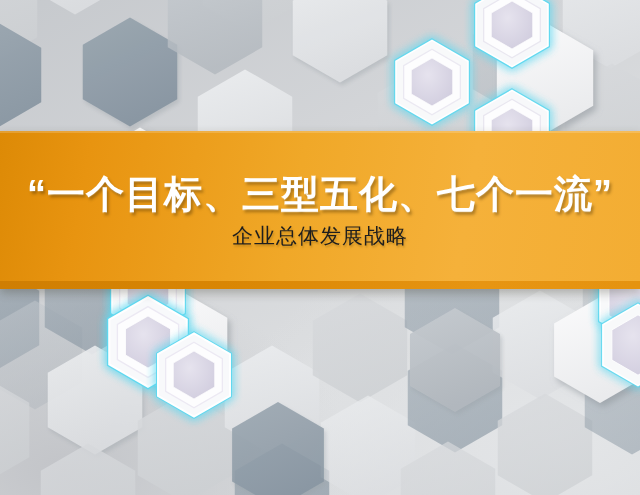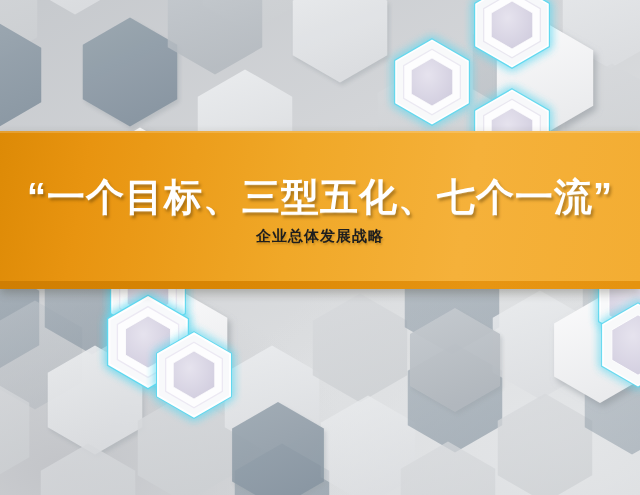--- a/index.html
+++ b/index.html
@@ -79,22 +79,22 @@
     font-weight: bold;
     letter-spacing: 1px;
     line-height: 1;
     white-space: nowrap;
     text-shadow: 2px 3px 3px rgba(80,52,5,0.42), 0 1px 0 rgba(255,255,255,0.25);
     margin: 0 0 12px 0;
   }
 
   .sub-title {
     color: #1e1e1e;
-    font-size: 15px;
-    font-weight: bold;
+    font-size: 21px;
+    font-weight: normal;
     letter-spacing: 1px;
     line-height: 1;
     white-space: nowrap;
     text-shadow: 1px 2px 2px rgba(120,82,10,0.35);
     margin: 0;
   }
 </style>
 </head>
 <body>
 

